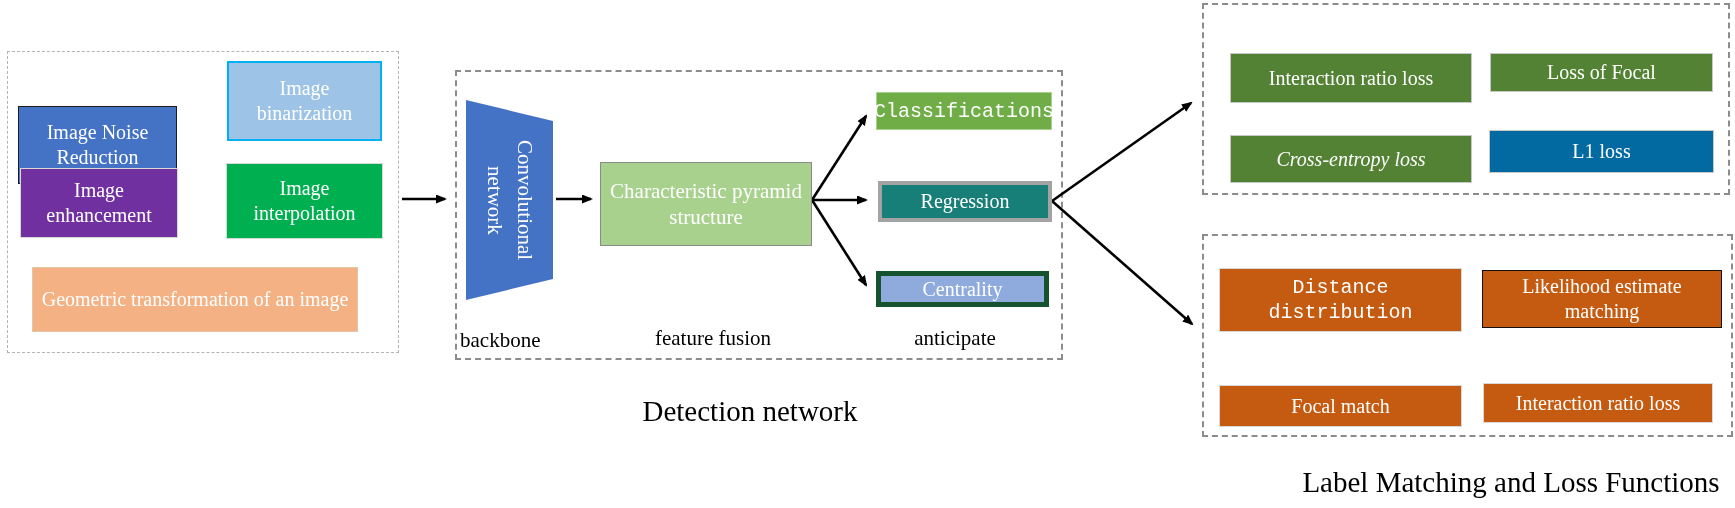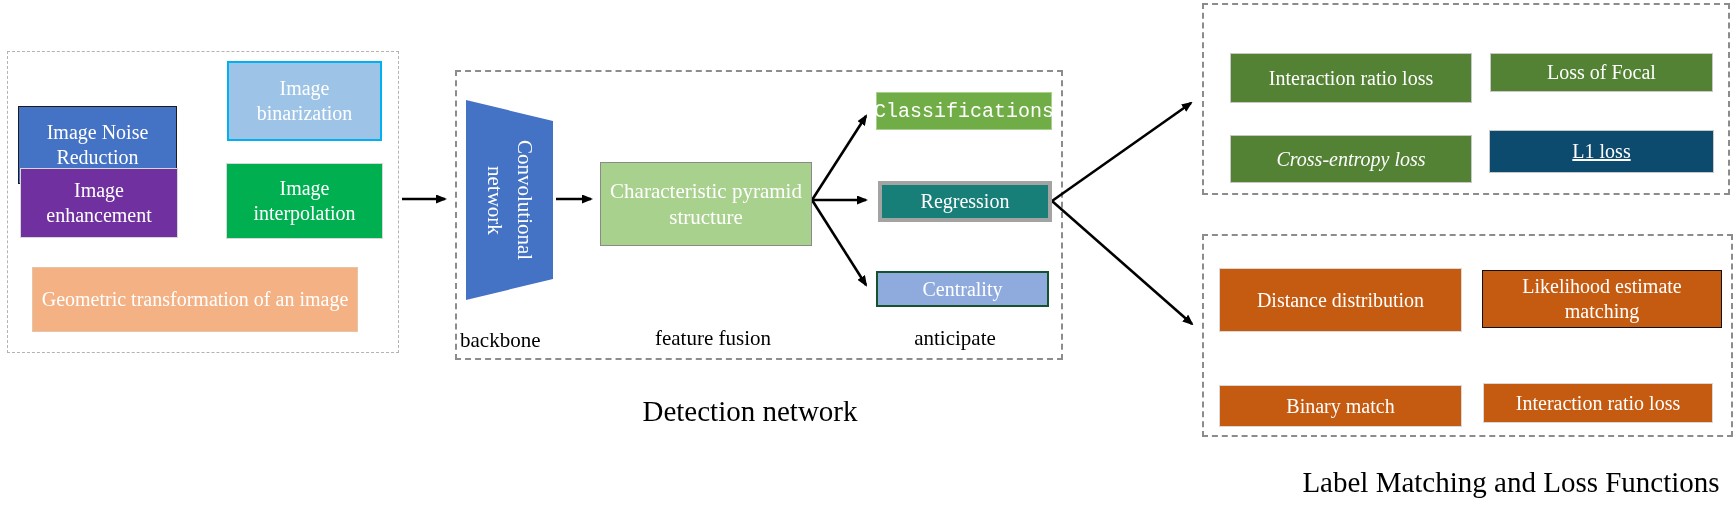--- a/index.html
+++ b/index.html
@@ -18,28 +18,28 @@
   }
   .bx-noise        { left:18px;  top:62px;  width:159px; height:78px; background:#4472C4; border:1.5px solid #1b1b1b;margin-top:44px; }
   .bx-binar        { left:227px; top:61px;  width:155px; height:80px; background:#9DC3E6; border:2px solid #00B0F0; }
   .bx-enhance      { left:20px;  top:168px; width:158px; height:70px; background:#7030A0; border:1px solid #d8d8d8; }
   .bx-interp       { left:226px; top:163px; width:157px; height:76px; background:#00B050; border:1px solid #d8d8d8; }
   .bx-geom         { left:32px;  top:267px; width:326px; height:65px; background:#F4B183; border:1px solid #e6c4a6; }
 
   .bx-pyramid      { left:600px; top:162px; width:212px; height:84px; background:#A9D18E; border:1px solid #8a8a8a; font-size:21px; }
   .bx-classif      { left:876px; top:92px;  width:176px; height:38px; background:#70AD47; border:1.5px solid #A9D18E;font-family:Liberation Mono, monospace; }
   .bx-regress      { left:878px; top:181px; width:174px; height:41px; background:#187E78; border:4px solid #a3a3a3; }
-  .bx-central      { left:876px; top:271px; width:173px; height:36px; background:#8FAADC; border:2px solid #14532d; }
+  .bx-central      { left:876px; top:271px; width:173px; height:36px; background:#8FAADC; border:5px solid #14532d; }
 
   .bx-inter1       { left:1230px; top:53px;  width:242px; height:50px; background:#548235; border:1px solid #c8c8c8; }
   .bx-focal        { left:1490px; top:53px;  width:223px; height:39px; background:#548235; border:1px solid #c8c8c8; }
   .bx-crossent     { left:1230px; top:135px; width:242px; height:48px; background:#548235; border:1px solid #c8c8c8;font-style:italic; }
-  .bx-l1           { left:1489px; top:130px; width:225px; height:43px; background:#0c4a6e; border:1px solid #c8c8c8;text-decoration:underline; }
+  .bx-l1           { left:1489px; top:130px; width:225px; height:43px; background:#0369a1; border:1px solid #c8c8c8; }
 
-  .bx-distance     { left:1219px; top:268px; width:243px; height:64px; background:#C55A11; border:1px solid #d9d9d9; }
+  .bx-distance     { left:1219px; top:268px; width:243px; height:64px; background:#C55A11; border:1px solid #d9d9d9;font-family:Liberation Mono, monospace; }
   .bx-likelihood   { left:1482px; top:270px; width:240px; height:58px; background:#C55A11; border:1.5px solid #111111; }
   .bx-binary       { left:1219px; top:385px; width:243px; height:42px; background:#C55A11; border:1px solid #d9d9d9; }
   .bx-inter2       { left:1483px; top:383px; width:230px; height:40px; background:#C55A11; border:1px solid #d9d9d9; }
 
   .vtext {
     position:absolute; left:466px; top:110px; width:87px; height:180px;
     display:flex; align-items:center; justify-content:center;
     writing-mode:vertical-rl; color:#ffffff; font-size:21px; line-height:1.45;
     text-align:center;
   }
@@ -104,17 +104,17 @@
   <div class="stage-label lb-antic">anticipate</div>
   <div class="caption cap-det">Detection network</div>
 
   <div class="cbox bx-inter1">Interaction ratio loss</div>
   <div class="cbox bx-focal">Loss of Focal</div>
   <div class="cbox bx-crossent">Cross-entropy loss</div>
   <div class="cbox bx-l1">L1 loss</div>
 
   <div class="cbox bx-distance">Distance distribution</div>
   <div class="cbox bx-likelihood">Likelihood estimate matching</div>
-  <div class="cbox bx-binary">Binary match</div>
+  <div class="cbox bx-binary">Focal match</div>
   <div class="cbox bx-inter2">Interaction ratio loss</div>
   <div class="caption cap-loss">Label Matching and Loss Functions</div>
 
 </div>
 
 </body></html>

